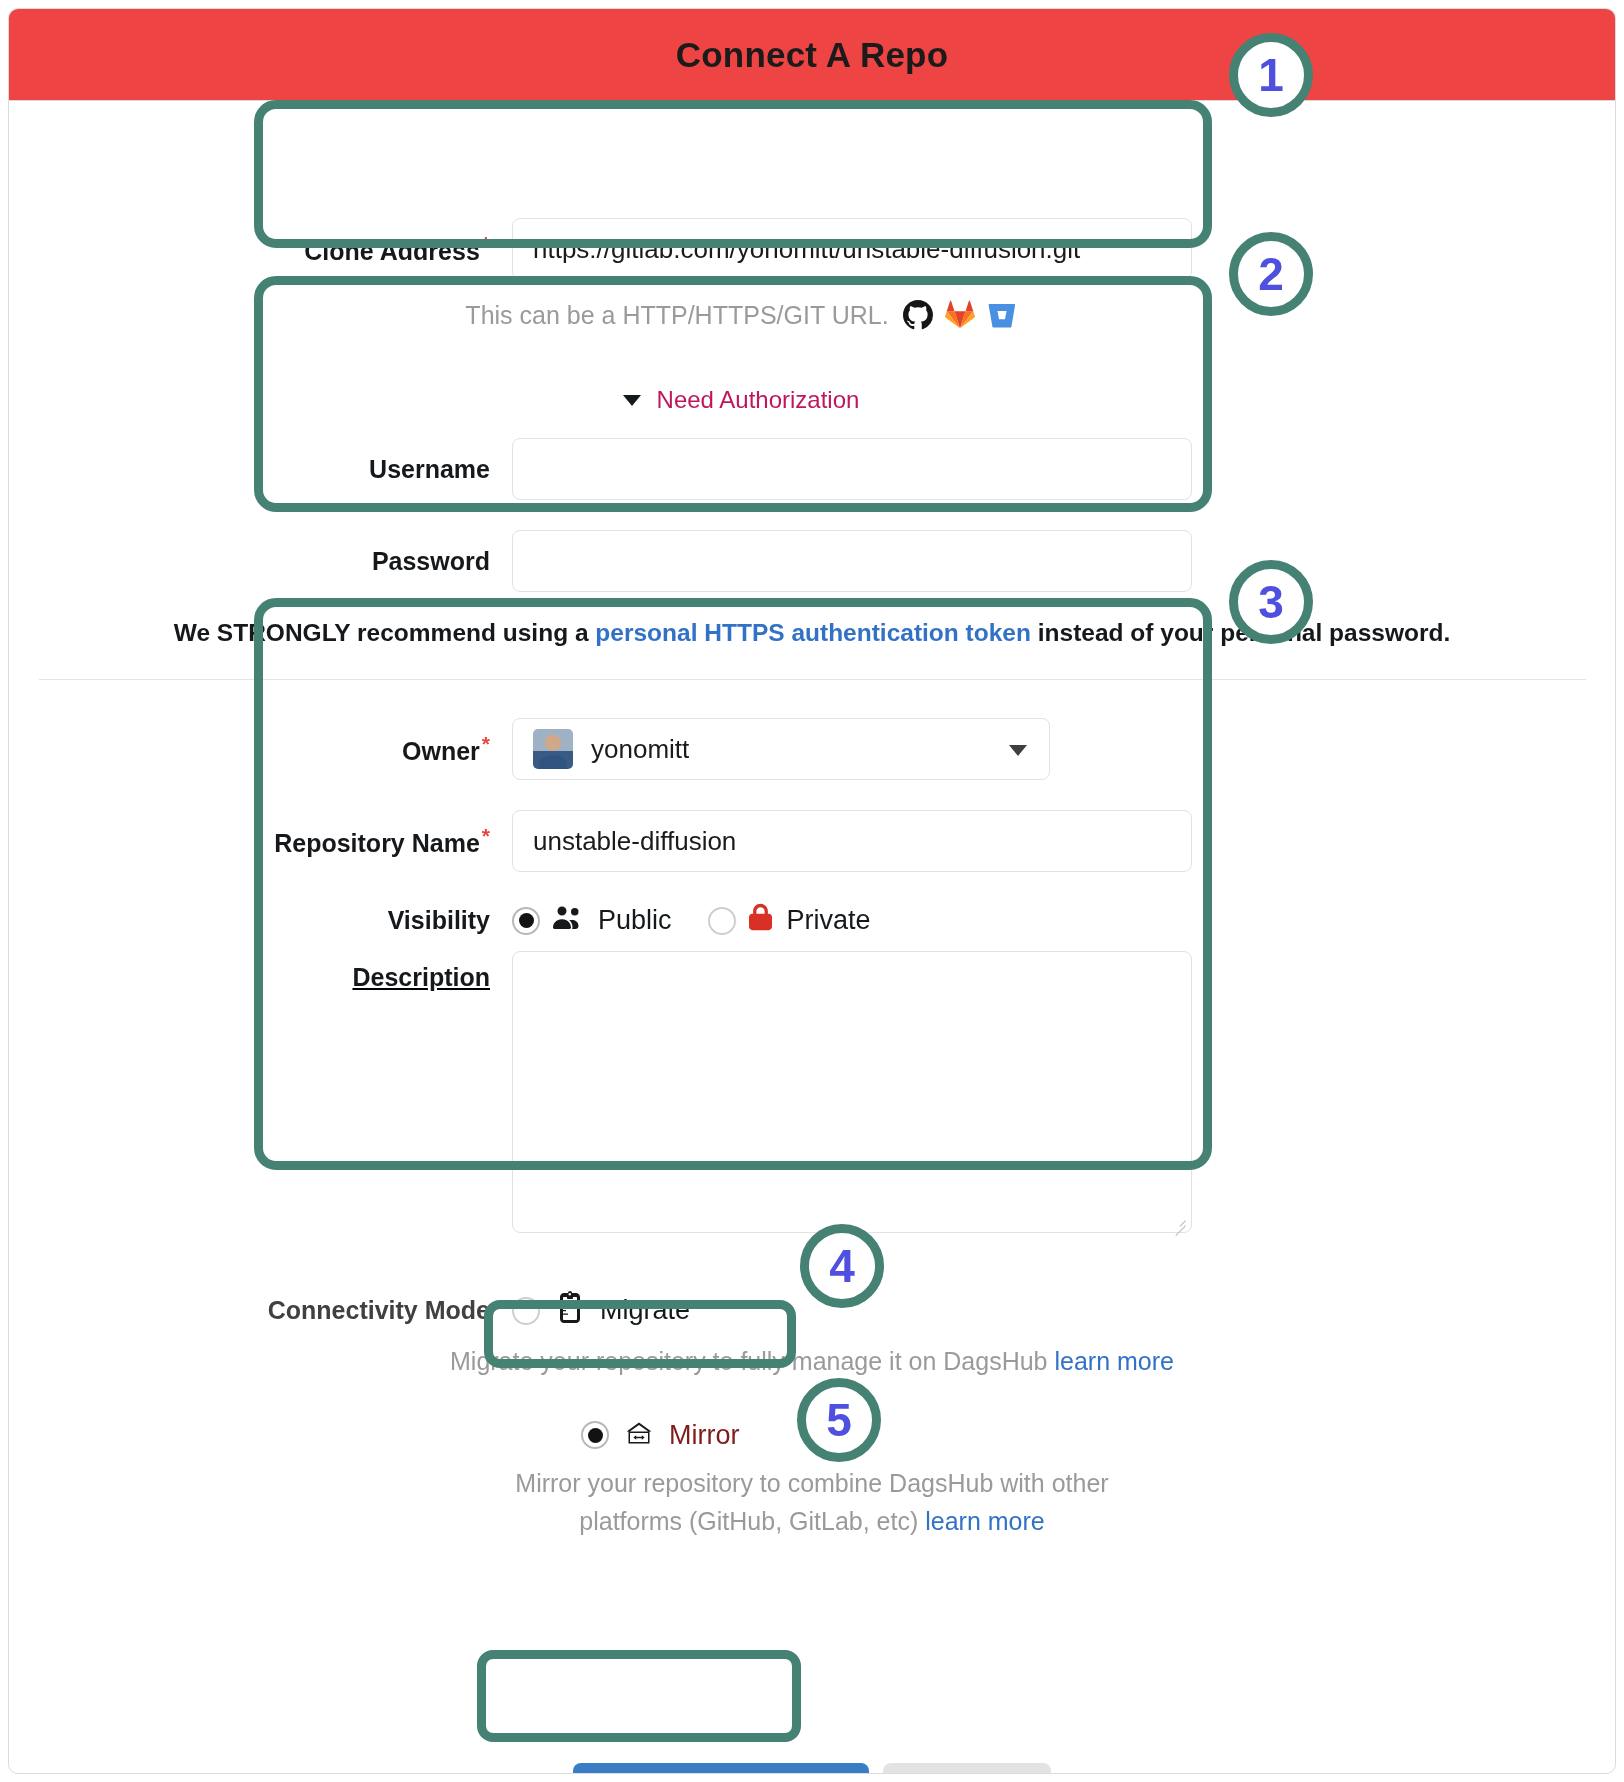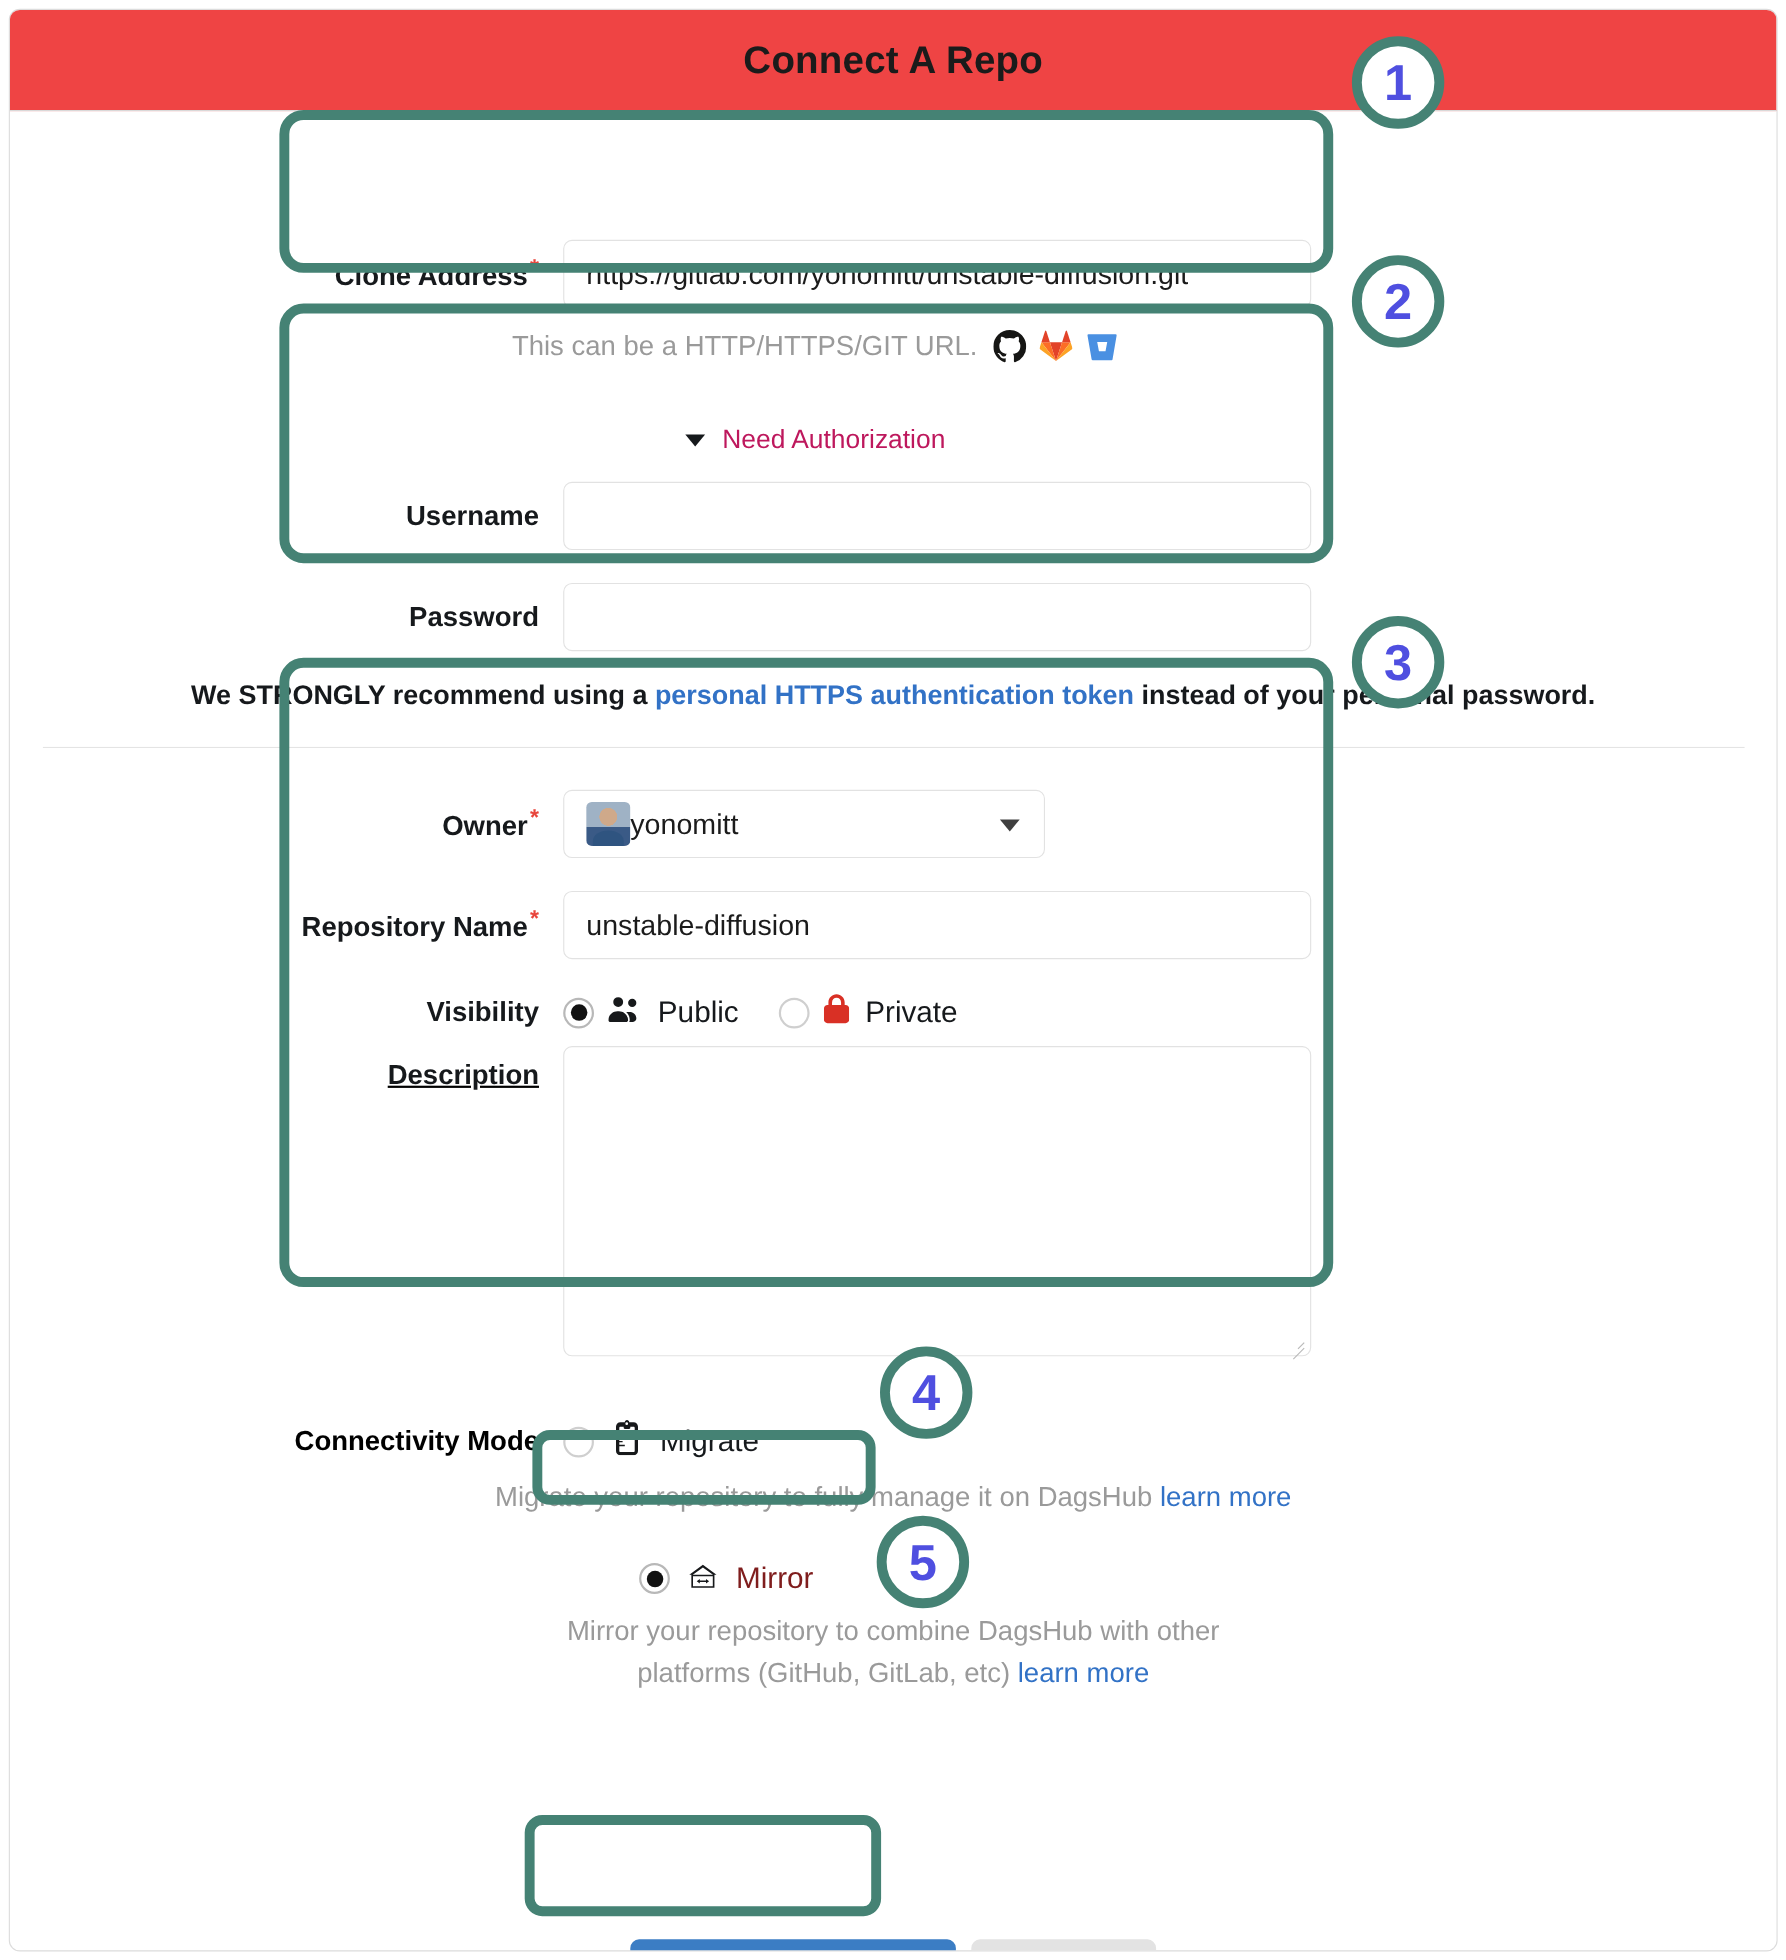--- a/index.html
+++ b/index.html
@@ -169,22 +169,23 @@
   .sec3 {
     position: absolute;
     left: 253px;
     top: 597px;
     width: 958px;
     height: 573px;
   }
   .owner-row { position: absolute; left: 0; top: 20px; }
   .owner-lbl { width: 250px; }
   .owner-select {
-    width: 438px; height: 62px;
+    width: 538px; height: 62px;
     position: relative;
+    gap: 18px;
     padding-right: 40px;
   }
   .avatar {
     width: 40px; height: 40px;
     border-radius: 5px;
     background:
       radial-gradient(circle at 50% 34%, #cfa98a 0 24%, transparent 25%),
       linear-gradient(#9fb2c5 0 56%, #3a5a86 56% 100%),
       #8aa0b4;
     background-size: 100% 100%;
@@ -273,21 +274,21 @@
     position: absolute;
     left: 253px;
     top: 1190px;
     display: flex;
     align-items: center;
   }
   .conn-lbl {
     width: 250px;
     font-size: 25px;
     font-weight: bold;
-    color: #000000;
+    color: #404040;
     text-align: right;
     padding-right: 22px;
     box-sizing: border-box;
     white-space: nowrap;
   }
   .mode-opt {
     display: flex;
     align-items: center;
     gap: 15px;
     font-size: 27px;

